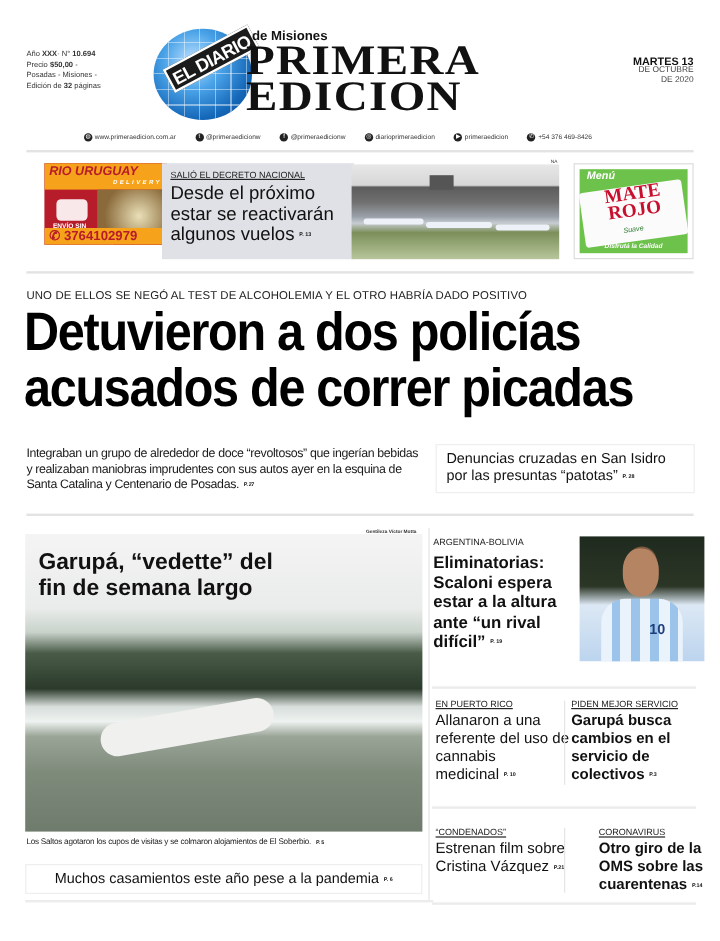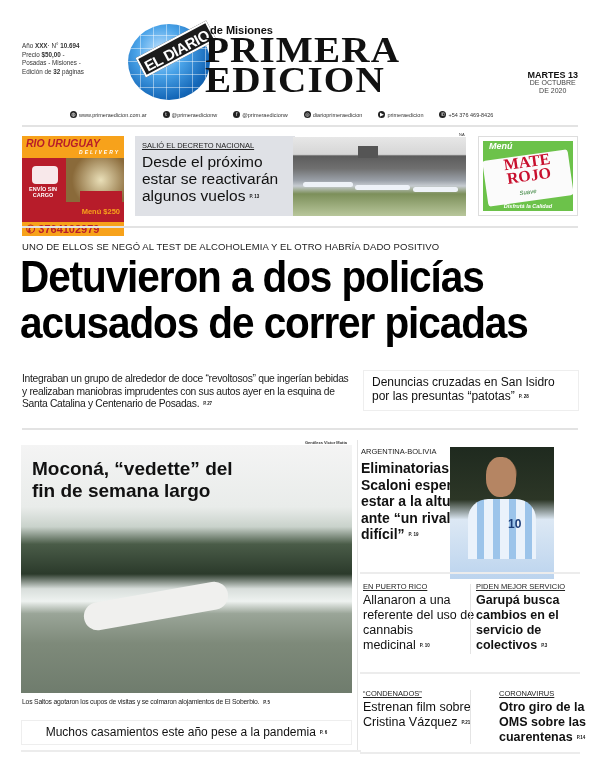--- a/index.html
+++ b/index.html
@@ -15,30 +15,30 @@
   .logo-globe .grid { position:absolute; inset:0; border-radius:50%;
     background:
       repeating-linear-gradient(90deg, transparent 0 12px, rgba(255,255,255,.45) 12px 13px),
       repeating-linear-gradient(0deg, transparent 0 12px, rgba(255,255,255,.45) 12px 13px); }
   .logo-banner { left: 136px; top: 38px; width: 80px; height: 22px; background: #1b1b1b; color:#fff;
     transform: rotate(-28deg); font-weight: 900; font-size: 15px; text-align:center; line-height:22px;
     font-family: "Liberation Sans", sans-serif; border: 2px solid #fff; letter-spacing: -0.5px; }
   .logo-sub { left: 210px; top: 24px; font-size: 11px; font-weight: 700; color: #111; }
   .logo-main { left: 205px; top: 36px; font-family: "Liberation Serif", serif; font-weight: 900;
     font-size: 35px; line-height: 30px; letter-spacing: 1px; color: #111; transform: scaleX(1.12); transform-origin: left top; }
-  .date { right: 22px; top: 47px; text-align: center; font-size: 7px; line-height: 8px; color: #444; margin-top: 24px; }
+  .date { right: 22px; top: 47px; text-align: right; font-size: 7px; line-height: 8px; color: #444; }
   .date .day { font-weight: 700; font-size: 9px; color: #111; }
 
   .social { left: 70px; top: 111px; width: 460px; display: flex; gap: 16px; font-size: 5.5px; color: #333; align-items:center; }
   .social .s { display:flex; align-items:center; gap: 2px; }
   .social .ic { width: 7px; height: 7px; border-radius: 50%; background: #222; display:inline-block; color:#fff; font-size:5px; text-align:center; line-height:7px; }
   .rule { left: 22px; width: 556px; height: 2px; background: #e3e3e3; }
 
   
-  .ad-rio { left: 22px; top: 136px; width: 102px; height: 100px; background: #b71c2a; overflow:hidden; }
+  .ad-rio { left: 37px; top: 136px; width: 102px; height: 68px; background: #b71c2a; overflow:hidden; }
   .ad-rio .top { height: 22px; background: #f7a21b; color:#b71c2a; font-weight: 900; font-style: italic; font-size: 10.5px; padding: 3px 4px 0; line-height: 9px; }
   .ad-rio .top small { display:block; font-size: 5px; letter-spacing: 2px; color:#fff; font-style: italic; text-align:right; }
   .ad-rio .food { position:absolute; right:0; top:22px; width:58px; height:44px; background: radial-gradient(circle at 60% 50%, #e9dfb8, #8a6a3a 70%); }
   .ad-rio .envio { position:absolute; left: 6px; top: 50px; color:#fff; font-size: 5.5px; font-weight:700; text-align:center; line-height:6px; }
   .ad-rio .moto { position:absolute; left: 10px; top: 30px; width: 26px; height: 18px; border-radius: 4px; background:#fff; opacity:.9; }
   .ad-rio .menu { position:absolute; right:2px; top: 55px; color:#f7a21b; font-size: 7.5px; font-weight:700; background: #b71c2a; padding: 16px 2px; }
   .ad-rio .phone { position:absolute; left:0; bottom:0; width:100%; height:14px; background:#f7a21b; color:#b71c2a; font-weight:900; font-size:11px; padding-left:4px; line-height:14px; }
 
   .teaser-box { left: 135px; top: 136px; width: 160px; height: 80px; background: #dfe1e6; padding: 5px 7px; }
   .kicker { font-size: 7.5px; color: #222; text-transform: uppercase; text-decoration: underline; }
@@ -71,21 +71,21 @@
   .moc-hl { left: 32px; top: 458px; font-size: 19px; line-height: 22px; font-weight: 700; color: #111; }
   .moc-boat { position:absolute; left: 62px; top: 147px; width: 146px; height: 28px; background: #f0f0ee; border-radius: 14px; transform: rotate(-10deg); }
   .moc-caption { left: 22px; top: 698px; font-size: 6.8px; color: #222; letter-spacing: -0.2px; }
   .moc-sub { left: 21px; top: 720px; width: 331px; height: 25px; border: 1px solid #eee; font-size: 12px; line-height: 23px; text-align: center; color: #111; }
 
   .vrule { width: 1px; background: #e4e4e4; }
 
   
   .arg-kicker { left: 361px; top: 447px; font-size: 7.5px; color: #222; }
   .arg-hl { left: 361px; top: 460px; width: 110px; font-size: 14px; line-height: 16.5px; font-weight: 700; color: #111; }
-  .messi { left: 450px; top: 447px; width: 104px; height: 132px;
+  .messi { left: 483px; top: 447px; width: 104px; height: 104px;
     background: radial-gradient(circle at 50% 20%, #7b5a3f 0 12%, transparent 13%),
                 linear-gradient(180deg, #1f2a1f 0%, #2c3626 40%, #dce8f4 55%, #bcd4ee 100%); overflow:hidden; }
   .messi .shirt { position:absolute; left: 18px; top: 52px; width: 68px; height: 60px; border-radius: 20px 20px 0 0;
     background: repeating-linear-gradient(90deg, #eaf2fb 0 9px, #9cc4ea 9px 16px); }
   .messi .head { position:absolute; left: 36px; top: 10px; width: 30px; height: 40px; border-radius: 45%; background: #b58563; }
   .messi .num { position:absolute; left: 58px; top: 70px; font-size: 12px; color: #1d3f7a; font-weight: 700; }
 
   .small-item { width: 112px; }
   .small-item .kicker { font-size: 7.5px; }
   .small-item .hl { font-size: 12.5px; line-height: 15px; color: #111; margin-top: 2px; }
@@ -187,21 +187,21 @@
   <div>acusados de correr picadas</div>
 </div>
 <div class="abs main-deck"><span>Integraban un grupo de alrededor de doce “revoltosos” que ingerían bebidas y realizaban maniobras imprudentes con sus autos ayer en la esquina de Santa Catalina y Centenario de Posadas.</span><span class="pref">P. 27</span></div>
 <div class="abs side-box"><span>Denuncias cruzadas en San Isidro por las presuntas “patotas”</span><span class="pref">P. 28</span></div>
 <div class="abs rule" style="top:428px;"></div>
 
 <div class="abs photo-credit">Gentileza Víctor Motta</div>
 <div class="abs moc-photo">
   <div class="moc-boat"></div>
 </div>
-<div class="abs moc-hl" style="width:220px;">Moconá, “vedette” del fin de semana largo</div>
+<div class="abs moc-hl" style="width:220px;">Garupá, “vedette” del fin de semana largo</div>
 <div class="abs moc-caption"><span>Los Saltos agotaron los cupos de visitas y se colmaron alojamientos de El Soberbio.</span><span class="pref">P. 5</span></div>
 <div class="abs moc-sub"><span>Muchos casamientos este año pese a la pandemia</span><span class="pref">P. 6</span></div>
 <div class="abs hrule" style="left:21px; top:750px; width:340px;"></div>
 
 <div class="abs vrule" style="left:357px; top:440px; height:310px;"></div>
 
 <div class="abs arg-kicker">ARGENTINA-BOLIVIA</div>
 <div class="abs arg-hl"><span>Eliminatorias: Scaloni espera estar a la altura ante “un rival difícil”</span><span class="pref">P. 19</span></div>
 <div class="abs messi">
   <div class="shirt"></div>

